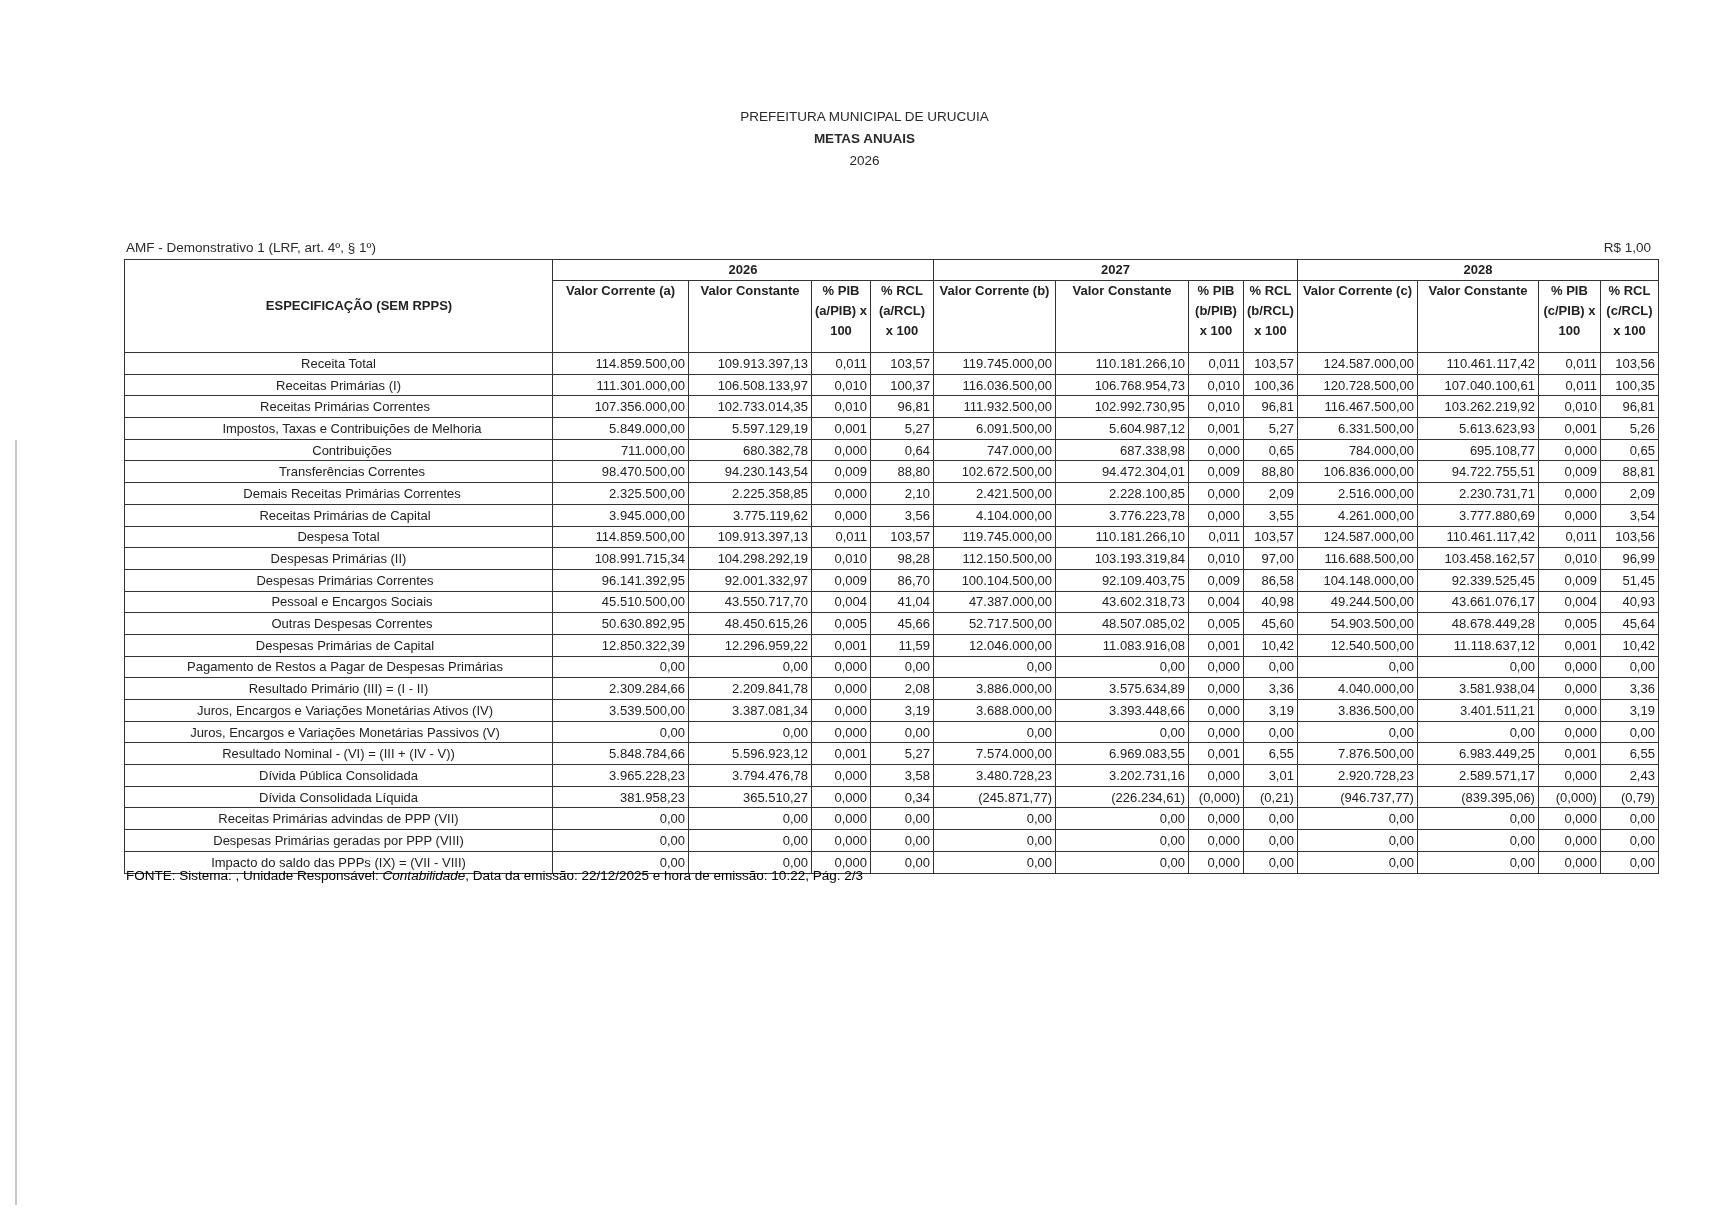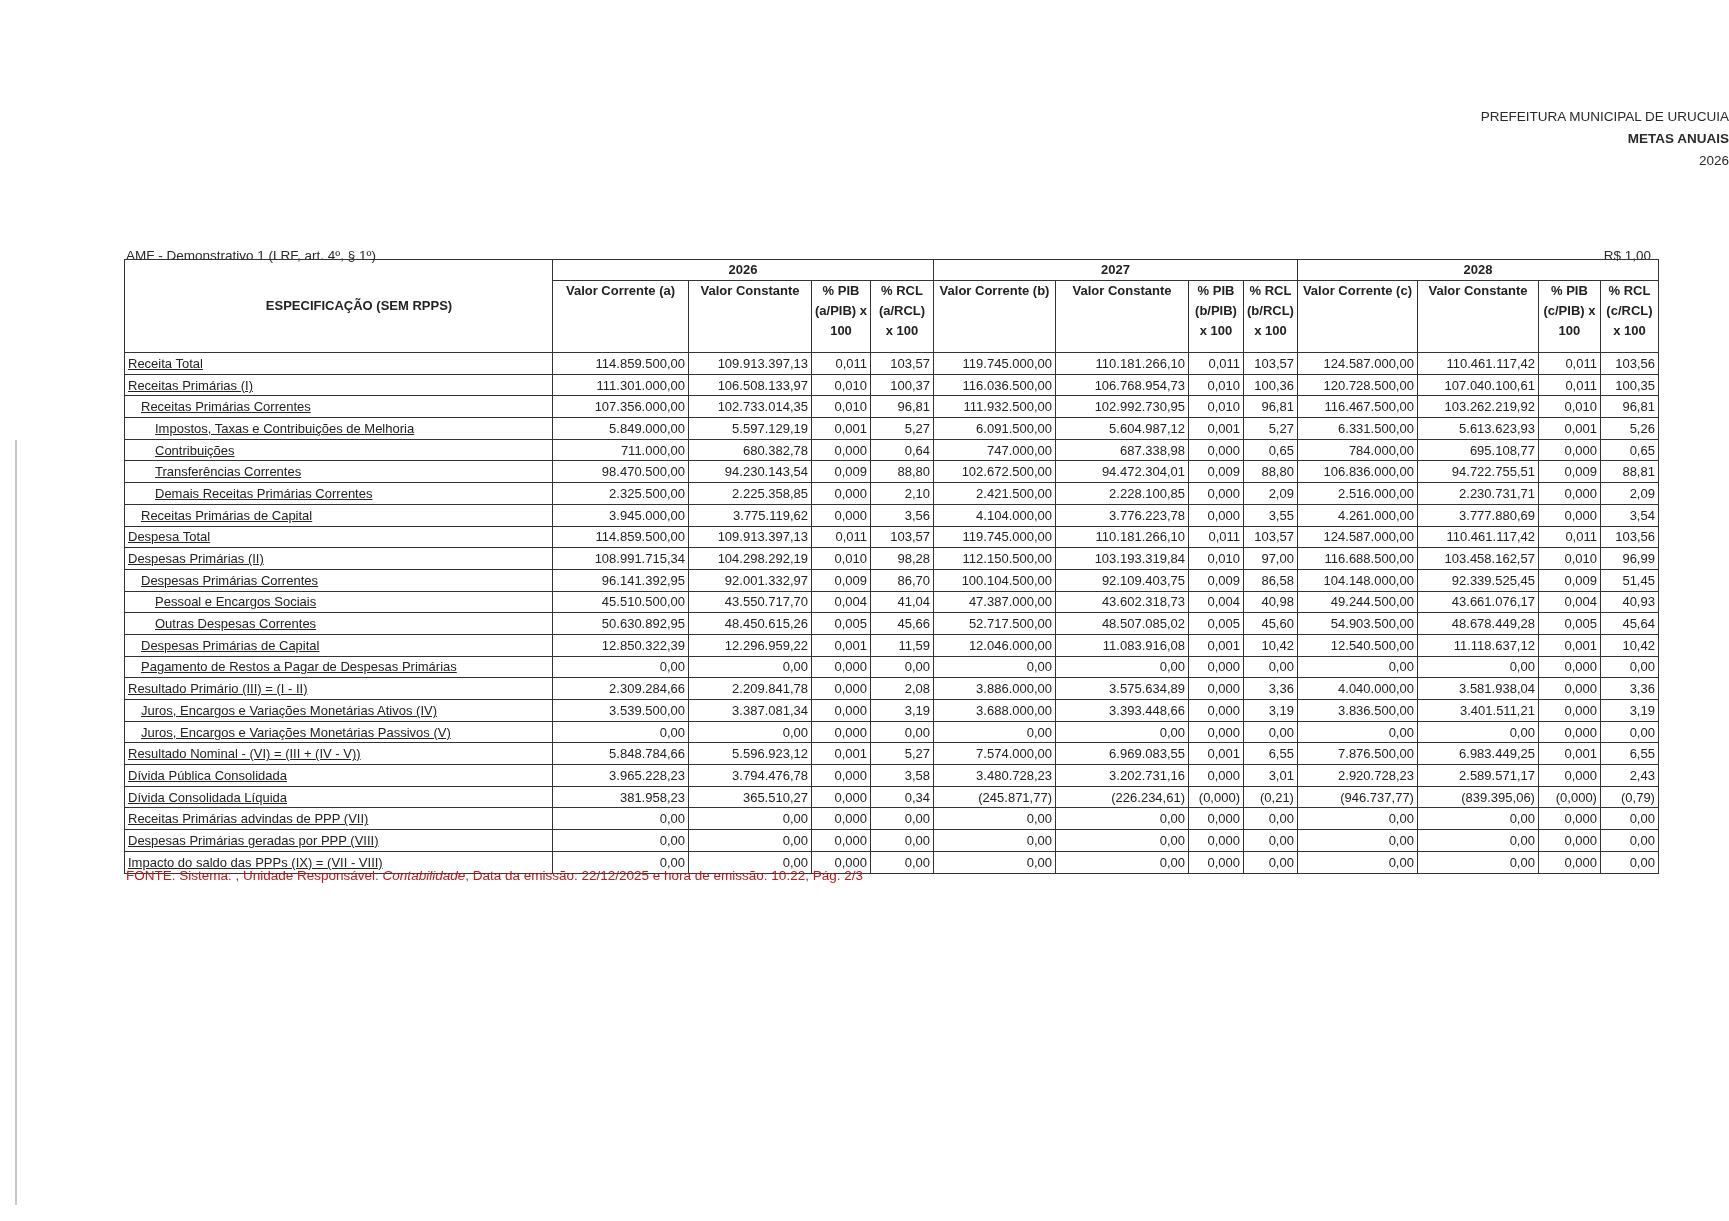--- a/index.html
+++ b/index.html
@@ -1,36 +1,36 @@
 <!DOCTYPE html>
 <html><head>
 <meta charset="utf-8">
 <style>
   html, body { margin:0; padding:0; background:#ffffff; }
   body { width:1729px; height:1221px; position:relative; overflow:hidden;
          font-family:"Liberation Sans", sans-serif; color:#222; }
   .scan-line { position:absolute; left:15px; top:440px; width:2px; height:765px; background:#c8c8c8; }
-  .title-block { position:absolute; left:0; width:1729px; top:106px; text-align:right;
+  .title-block { position:absolute; left:0; width:1729px; top:106px; text-align:center;
                  font-size:13.5px; line-height:22px; color:#2a2a2a; }
   .title-block .bold { font-weight:bold; }
-  .subhead { position:absolute; top:240px; font-size:13.5px; color:#2a2a2a;margin-top:8px; }
+  .subhead { position:absolute; top:240px; font-size:13.5px; color:#2a2a2a; }
   .subhead.left { left:126px; }
   .subhead.right { right:78px; }
   table.amf { position:absolute; left:124px; top:259px; border-collapse:collapse;
               table-layout:fixed; font-size:13px; color:#222; }
   table.amf td, table.amf th { border:1.3px solid #333; padding:0 3px; height:20.7px;
               white-space:nowrap; overflow:hidden; }
   table.amf th { font-weight:bold; font-size:13px; text-align:center; vertical-align:top; line-height:20px; }
   table.amf th.spec { vertical-align:middle;padding-left:44px; }
   table.amf th.year { height:19px; }
   table.amf td.num { text-align:right; }
-  table.amf td.label { text-align:left;text-decoration:underline; }
+  table.amf td.label { text-align:center; }
   .ind1 { padding-left:16px !important; }
   .ind2 { padding-left:30px !important; }
-  .fonte { position:absolute; left:126px; top:868px; font-size:13.5px; color:#b91c1c; }
+  .fonte { position:absolute; left:126px; top:868px; font-size:13.5px; color:#000000; }
   .fonte i { font-style:italic; }
 </style>
 </head>
 <body>
 
 <div class="scan-line"></div>
 
 <div class="title-block">
   <div>PREFEITURA MUNICIPAL DE URUCUIA</div>
   <div class="bold">METAS ANUAIS</div>

